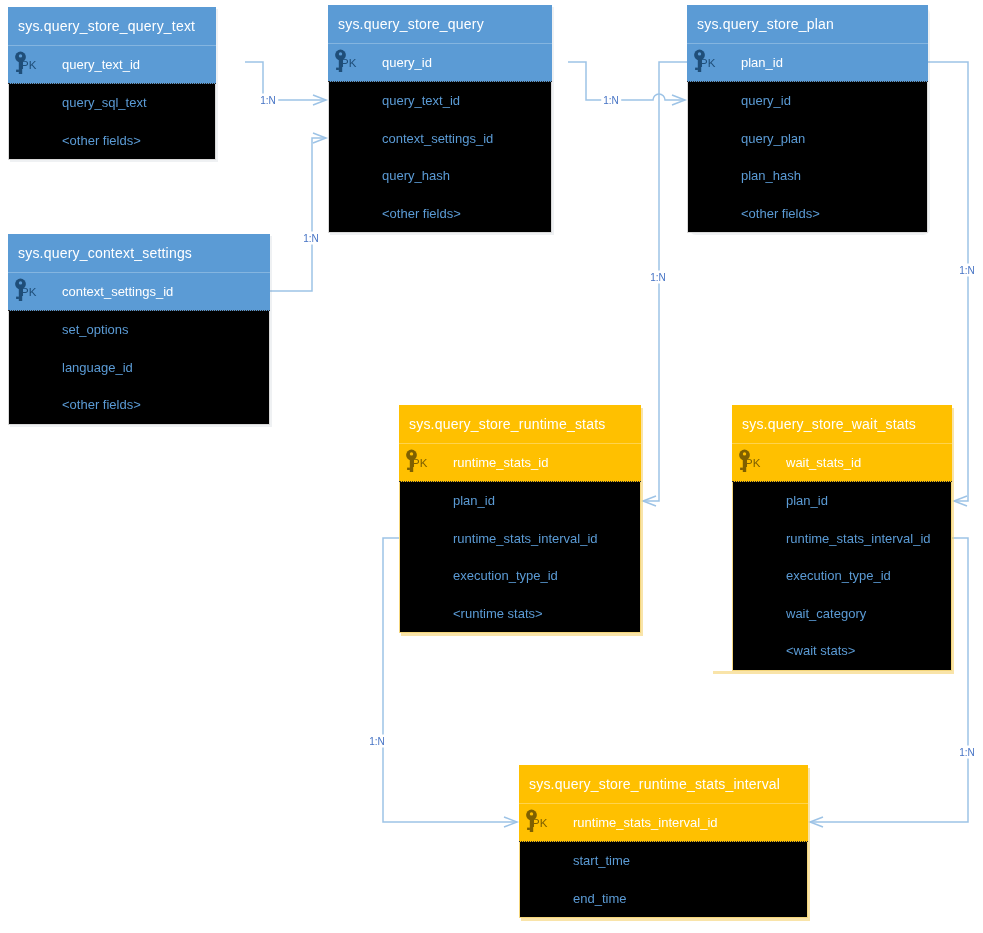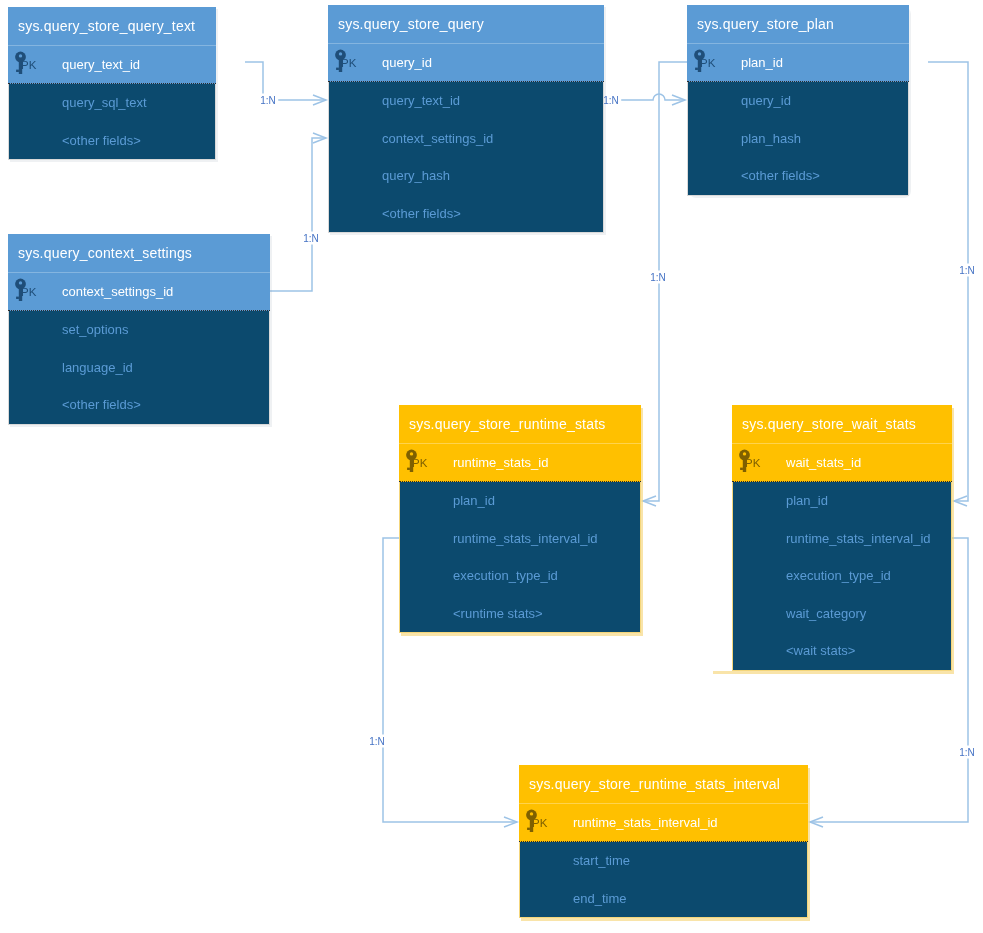--- a/index.html
+++ b/index.html
@@ -15,21 +15,21 @@
 
   .tbl-header { height:38px; display:flex; align-items:center; padding:0 10px;
                 background:var(--hdr); color:#ffffff; font-size:14px; letter-spacing:.2px;
                 white-space:nowrap; overflow:hidden; }
   .pk-row { height:39px; position:relative; display:flex; align-items:center;
             background:var(--hdr); border-top:1px solid var(--divider);
             border-bottom:1px dotted #2b2b2b; box-sizing:border-box; }
   .pk-key { position:absolute; left:6px; top:50%; transform:translateY(-50%); color:var(--key); }
   .pk-tag { position:absolute; left:13px; color:var(--key); font-size:11.5px; }
   .pk-field { position:absolute; left:54px; color:#ffffff; font-size:13px; white-space:nowrap; }
-  .tbl-body { background:#0c4a6e; border:1px solid var(--bd); border-top:none; }
+  .tbl-body { background:#000000; border:1px solid var(--bd); border-top:none; }
   .field-row { height:37.5px; display:flex; align-items:center; padding-left:53px;
                font-size:13px; color:#5b9bd5; white-space:nowrap; overflow:hidden; }
 
   .conn-label { position:absolute; transform:translate(-50%,-50%); background:#ffffff;
                 color:#4472c4; font-size:10px; padding:0 2px; line-height:13px; white-space:nowrap; }
 </style>
 </head>
 <body>
 
 <div id="canvas" style="width: 983px; height: 933px;">
@@ -72,21 +72,21 @@
       </div>
       <div class="tbl-body">
         <div class="field-row">
           <span>query_sql_text</span>
         </div>
         <div class="field-row">
           <span>&lt;other fields&gt;</span>
         </div>
       </div>
     </div>
-    <div class="erd-table blue" style="left: 328px; top: 5px; width: 276px;">
+    <div class="erd-table blue" style="left: 328px; top: 5px; width: 224px;">
       <div class="tbl-header">
         <span>sys.query_store_query</span>
       </div>
       <div class="pk-row">
         <span class="pk-key"><svg width="13" height="24" viewBox="0 0 13 24">
             <circle cx="6.5" cy="6" r="5.4" fill="currentColor"></circle>
             <circle cx="6.5" cy="4.9" r="1.7" fill="var(--row-bg)"></circle>
             <rect x="4.8" y="11" width="3.4" height="12" fill="currentColor"></rect>
             <rect x="2.1" y="18.6" width="2.8" height="2.4" fill="currentColor"></rect>
           </svg></span>
@@ -101,39 +101,42 @@
           <span>context_settings_id</span>
         </div>
         <div class="field-row">
           <span>query_hash</span>
         </div>
         <div class="field-row">
           <span>&lt;other fields&gt;</span>
         </div>
       </div>
     </div>
-    <div class="erd-table blue" style="left: 687px; top: 5px; width: 222px; border-radius: 7px;">
+    <div class="erd-table blue" style="left: 687px; top: 5px; width: 241px; border-radius: 7px;">
       <div class="tbl-header">
         <span>sys.query_store_plan</span>
       </div>
       <div class="pk-row">
         <span class="pk-key"><svg width="13" height="24" viewBox="0 0 13 24">
             <circle cx="6.5" cy="6" r="5.4" fill="currentColor"></circle>
             <circle cx="6.5" cy="4.9" r="1.7" fill="var(--row-bg)"></circle>
             <rect x="4.8" y="11" width="3.4" height="12" fill="currentColor"></rect>
             <rect x="2.1" y="18.6" width="2.8" height="2.4" fill="currentColor"></rect>
           </svg></span>
         <span class="pk-tag">PK</span>
         <span class="pk-field">plan_id</span>
       </div>
       <div class="tbl-body">
         <div class="field-row">
           <span>query_id</span>
         </div>
         <div class="field-row">
+          <span>query_plan</span>
+        </div>
+        <div class="field-row">
           <span>plan_hash</span>
         </div>
         <div class="field-row">
           <span>&lt;other fields&gt;</span>
         </div>
       </div>
     </div>
     <div class="erd-table blue" style="left: 8px; top: 234px; width: 262px;">
       <div class="tbl-header">
         <span>sys.query_context_settings</span>

